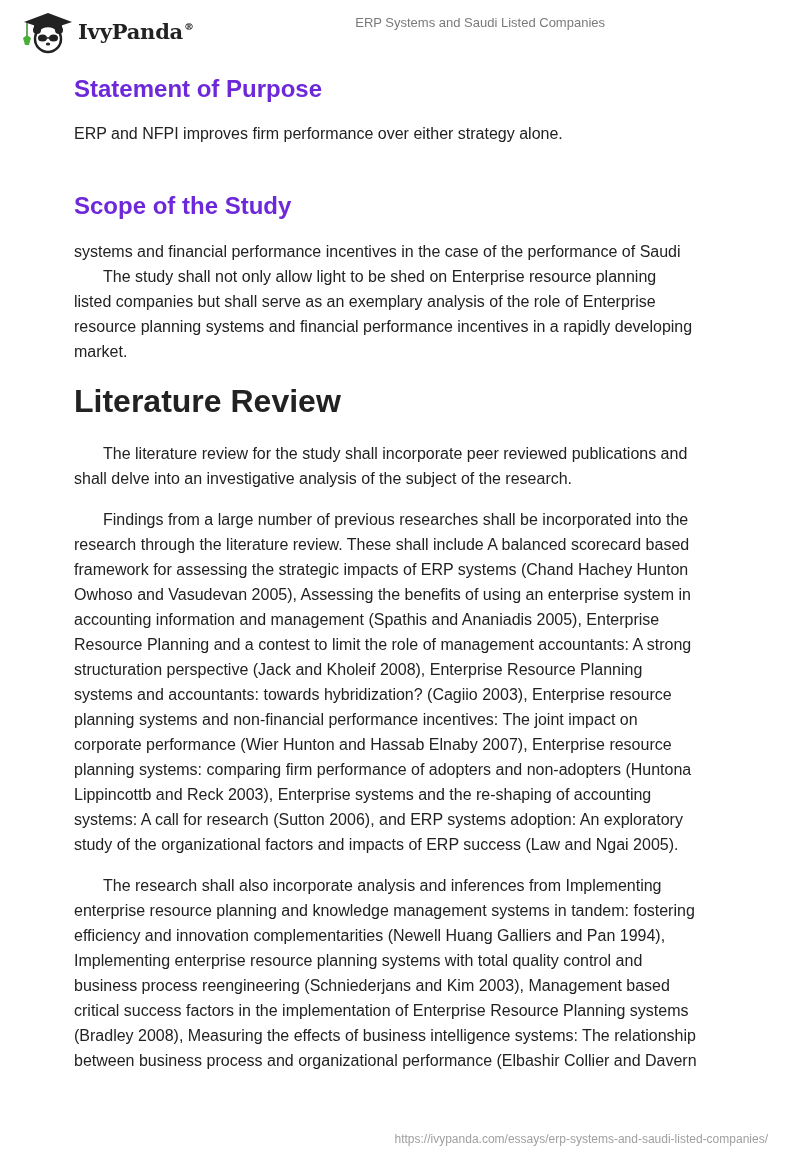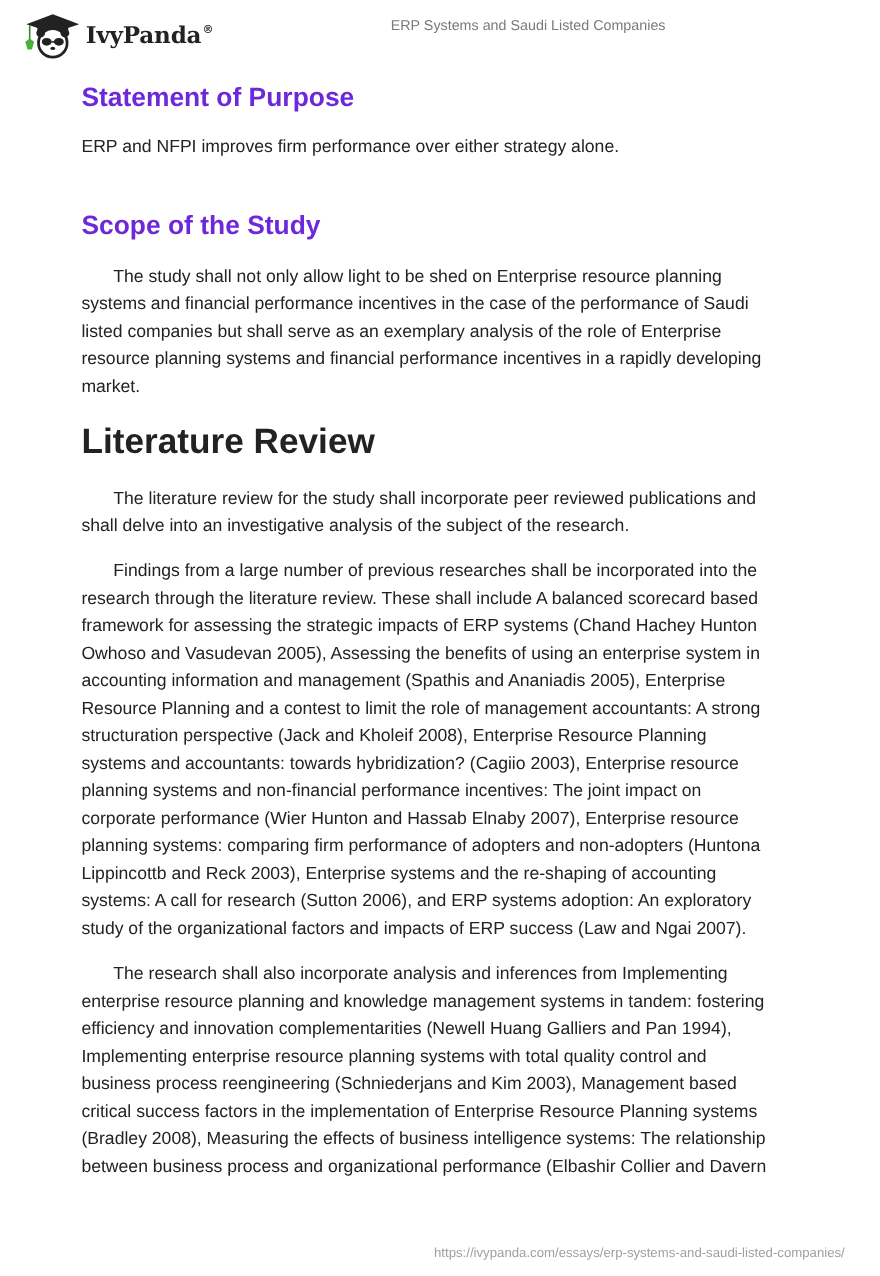--- a/index.html
+++ b/index.html
@@ -45,22 +45,22 @@
 </div>
 
 <div class="content">
   <h2 style="top:75px;">Statement of Purpose</h2>
   <div class="para" style="top:121px;">
     <div class="line">ERP and NFPI improves firm performance over either strategy alone.</div>
   </div>
 
   <h2 style="top:192px;">Scope of the Study</h2>
   <div class="para" style="top:239px;">
+    <div class="line">systems and financial performance incentives in the case of the performance of Saudi</div>
     <div class="line indent">The study shall not only allow light to be shed on Enterprise resource planning</div>
-    <div class="line">systems and financial performance incentives in the case of the performance of Saudi</div>
     <div class="line">listed companies but shall serve as an exemplary analysis of the role of Enterprise</div>
     <div class="line">resource planning systems and financial performance incentives in a rapidly developing</div>
     <div class="line">market.</div>
   </div>
 
   <h1 style="top:383px;text-align:right;">Literature Review</h1>
   <div class="para" style="top:441px;">
     <div class="line indent">The literature review for the study shall incorporate peer reviewed publications and</div>
     <div class="line">shall delve into an investigative analysis of the subject of the research.</div>
   </div>
@@ -72,21 +72,21 @@
     <div class="line">Owhoso and Vasudevan 2005), Assessing the benefits of using an enterprise system in</div>
     <div class="line">accounting information and management (Spathis and Ananiadis 2005), Enterprise</div>
     <div class="line">Resource Planning and a contest to limit the role of management accountants: A strong</div>
     <div class="line">structuration perspective (Jack and Kholeif 2008), Enterprise Resource Planning</div>
     <div class="line">systems and accountants: towards hybridization? (Cagiio 2003), Enterprise resource</div>
     <div class="line">planning systems and non-financial performance incentives: The joint impact on</div>
     <div class="line">corporate performance (Wier Hunton and Hassab Elnaby 2007), Enterprise resource</div>
     <div class="line">planning systems: comparing firm performance of adopters and non-adopters (Huntona</div>
     <div class="line">Lippincottb and Reck 2003), Enterprise systems and the re-shaping of accounting</div>
     <div class="line">systems: A call for research (Sutton 2006), and ERP systems adoption: An exploratory</div>
-    <div class="line">study of the organizational factors and impacts of ERP success (Law and Ngai 2007).</div>
+    <div class="line">study of the organizational factors and impacts of ERP success (Law and Ngai 2005).</div>
   </div>
 
   <div class="para" style="top:873px;">
     <div class="line indent">The research shall also incorporate analysis and inferences from Implementing</div>
     <div class="line">enterprise resource planning and knowledge management systems in tandem: fostering</div>
     <div class="line">efficiency and innovation complementarities (Newell Huang Galliers and Pan 1994),</div>
     <div class="line">Implementing enterprise resource planning systems with total quality control and</div>
     <div class="line">business process reengineering (Schniederjans and Kim 2003), Management based</div>
     <div class="line">critical success factors in the implementation of Enterprise Resource Planning systems</div>
     <div class="line">(Bradley 2008), Measuring the effects of business intelligence systems: The relationship</div>

